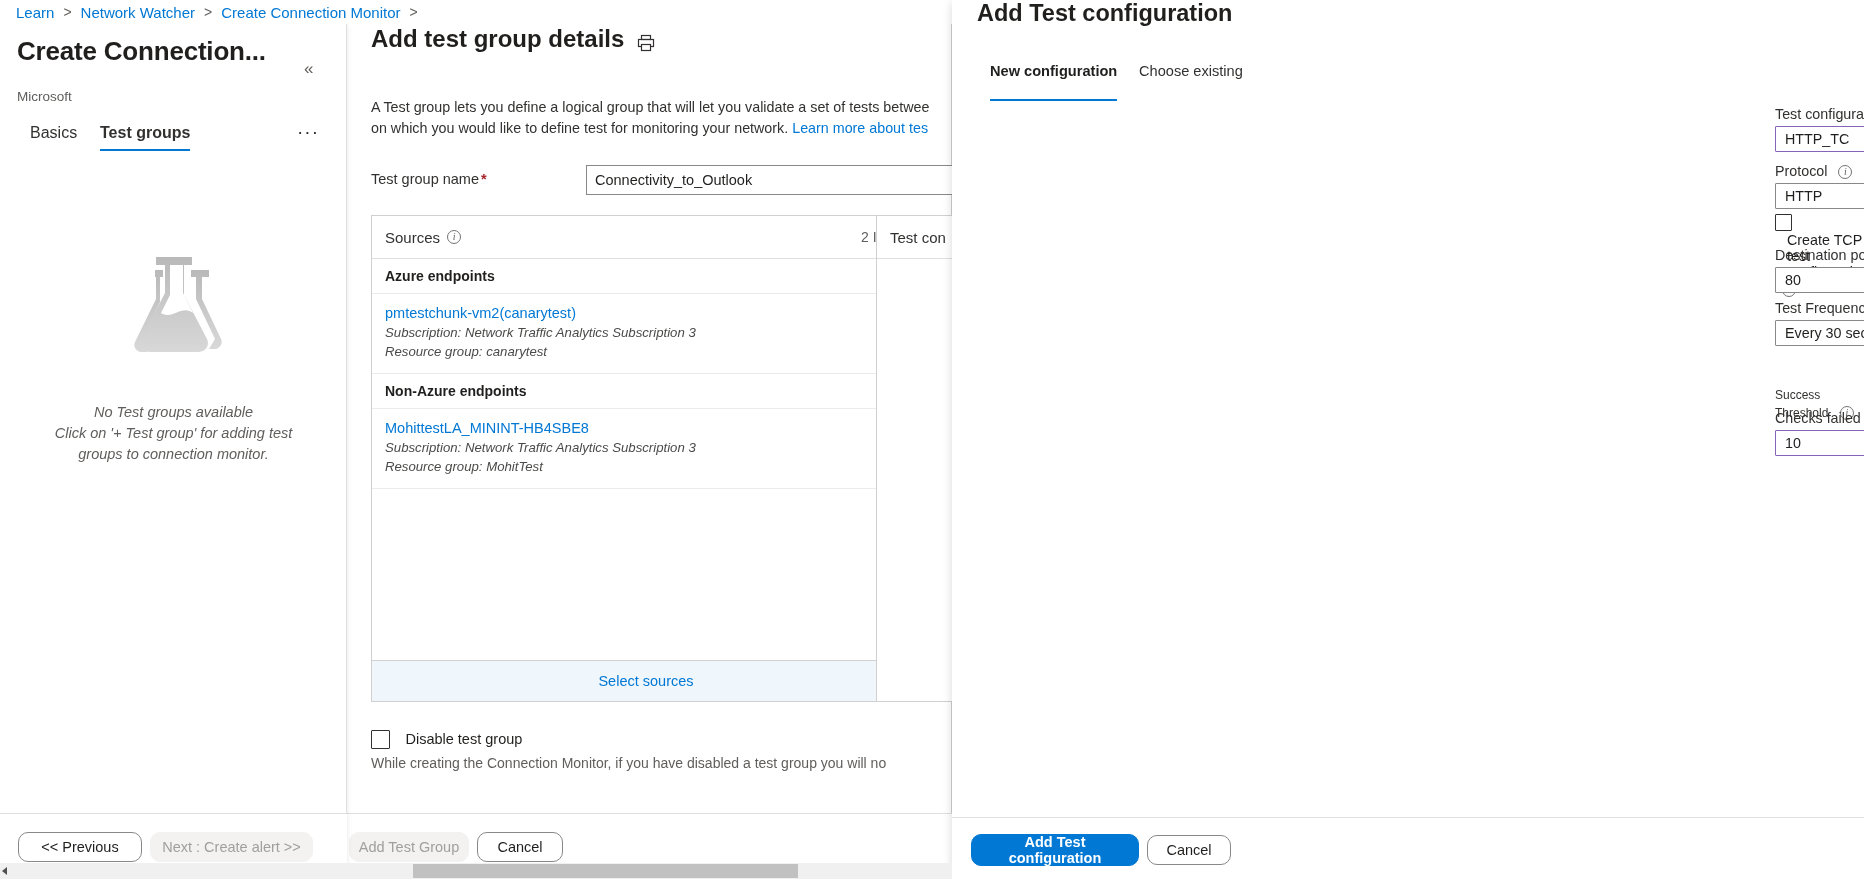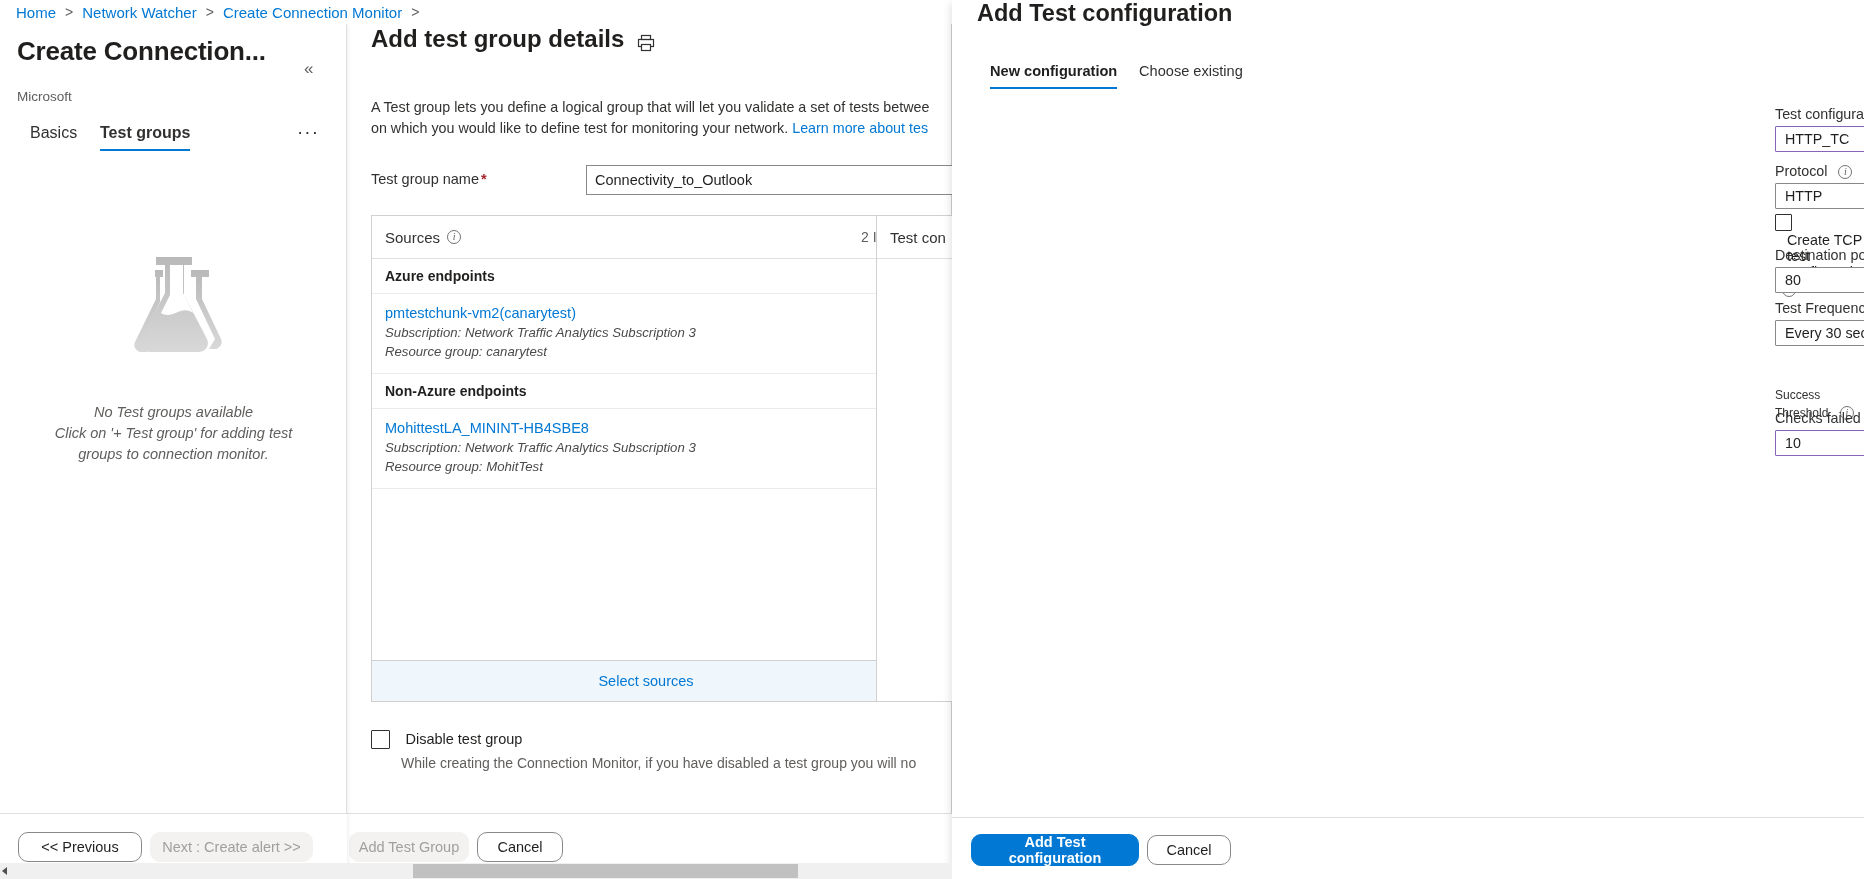--- a/index.html
+++ b/index.html
@@ -168,21 +168,21 @@
   .dis-wrap { position: absolute; left: 24px; top: 730px; width: 580px; }
   .cb {
     width: 19px; height: 19px; border: 1px solid #323130; background: #fff;
     display: inline-block; vertical-align: top; cursor: pointer; border-radius: 1px;
   }
   .dis-label {
     display: inline-block; margin-left: 11px; font-size: 14.5px; color: #201f1e;
     vertical-align: top; padding-top: 1px;
   }
   .dis-sub {
-    margin-left: 30px; margin-top: 4px; font-size: 14px; color: #605e5c;
+    margin-top: 4px; font-size: 14px; color: #605e5c;
     line-height: 20px; width: 570px;
   }
   .mid-footer {
     position: absolute; left: 0; bottom: 0; width: 605px; height: 66px;
     border-top: 1px solid #e1dfdd; background: #fff;
   }
   #addtg-btn { position: absolute; left: 2px; top: 18px; width: 120px; }
   #midcancel-btn { position: absolute; left: 130px; top: 18px; width: 86px; }
 
   
@@ -191,21 +191,21 @@
     background: #fff; z-index: 5;
     box-shadow: -3px 0 9px -3px rgba(0,0,0,.16);
   }
   .rp-title {
     position: absolute; left: 25px; top: 0px;
     font-size: 23.5px; font-weight: 600; color: #201f1e;
   }
   .rp-tabs { position: absolute; left: 25px; top: 63px; height: 30px; }
   .rp-tab {
     position: absolute; top: 0; font-size: 14.6px; color: #323130;
-    padding-bottom: 8px; cursor: pointer; white-space: nowrap;
+    padding-bottom: 20px; cursor: pointer; white-space: nowrap;
   }
   .rp-tab.active { font-weight: 700; border-bottom: 2.5px solid #0078d4; color: #201f1e; }
   #rptab-new { left: 13px; }
   #rptab-existing { left: 162px; }
 
   .fld { position: absolute; left: 823px; }
   .flabel { font-size: 14.3px; color: #323130; margin-bottom: 4px; display: block; }
   .fin {
     width: 365px; height: 26px; border: 1px solid #8a8886; background: #fff;
     font-size: 14.3px; padding: 0 26px 0 9px; color: #201f1e; outline: none;
@@ -236,21 +236,21 @@
     border-top: 4px solid transparent; border-bottom: 4px solid transparent;
     border-right: 5px solid #505050;
   }
 </style>
 </head>
 <body>
 
 <div id="root">
 
   <div class="breadcrumb">
-    <span class="bc-link">Home</span>
+    <span class="bc-link">Learn</span>
     <span class="bc-sep">&gt;</span>
     <span class="bc-link">Network Watcher</span>
     <span class="bc-sep">&gt;</span>
     <span class="bc-link">Create Connection Monitor</span>
     <span class="bc-sep">&gt;</span>
   </div>
 
   <div class="left-blade">
     <div class="blade-title">Create Connection...</div>
     <div class="collapse-chev">«</div>

